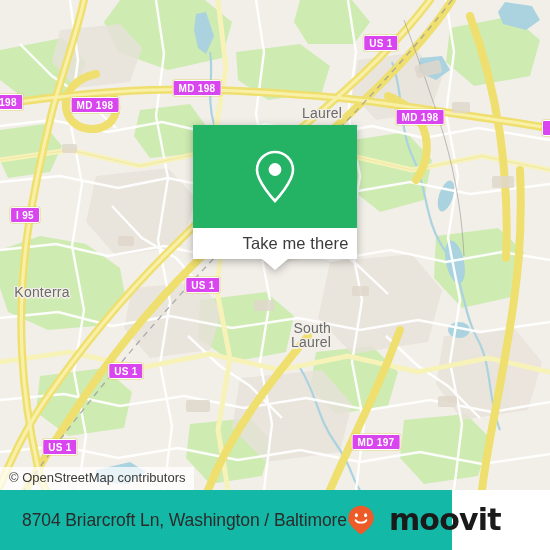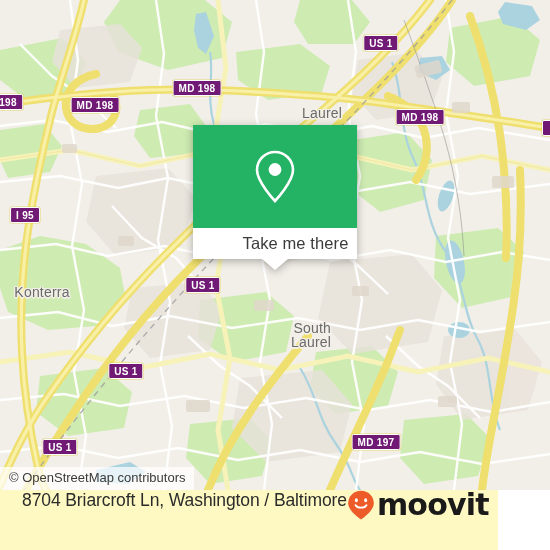--- a/index.html
+++ b/index.html
@@ -36,21 +36,21 @@
       1px 1px 0 rgba(242,239,233,.95), -1px -1px 0 rgba(242,239,233,.95),
       1px -1px 0 rgba(242,239,233,.95), -1px 1px 0 rgba(242,239,233,.95);
     line-height:14px;
   }
   .place-label.big { font-size:14px; }
 
   
   .shield {
     position:absolute;
     transform:translate(-50%,-50%);
-    background:#701a75;
+    background:#d946ef;
     border:1.5px solid #ffffff;
     border-radius:2px;
     color:#ffffff;
     font-size:10px;
     font-weight:bold;
     line-height:13px;
     height:16px;
     padding:1px 5px 0 5px;
     white-space:nowrap;
     font-family:"Liberation Sans", sans-serif;
@@ -101,33 +101,33 @@
     left:50%; top:134px;
     margin-left:-13px;
     width:0; height:0;
     border-left:13px solid transparent;
     border-right:13px solid transparent;
     border-top:11px solid #ffffff;
   }
 
   
   .footer {
-    position:absolute; left:0; top:490px; width:498px; height:60px;
-    background:#fef9c3;
-    display:flex; align-items:flex-start; justify-content:space-between;
+    position:absolute; left:0; top:490px; width:452px; height:60px;
+    background:#14b8a6;
+    display:flex; align-items:center; justify-content:space-between;
     padding:0 18px 0 22px;
   }
   .footer-address {
     color:#2b2b2b;
     font-size:17.5px;
     letter-spacing:-.1px;
     white-space:nowrap;
     font-family:"Liberation Sans", sans-serif;
   }
-  .brand { display:flex; align-items:center; gap:2px; }
+  .brand { display:flex; align-items:center; gap:14px; }
   .brand-pin { display:block; width:28px; height:30px; }
   .brand-text {
     color:#1a1a1a;
     font-size:30px;
     font-weight:bold;
     letter-spacing:-.8px;
     font-family:"DejaVu Sans", sans-serif;
     line-height:30px;
   }
 </style>

